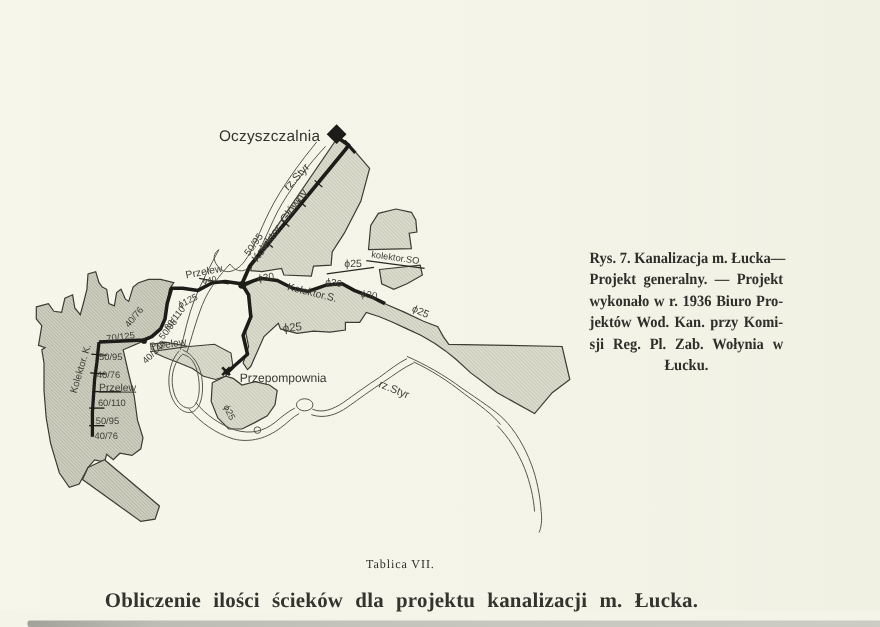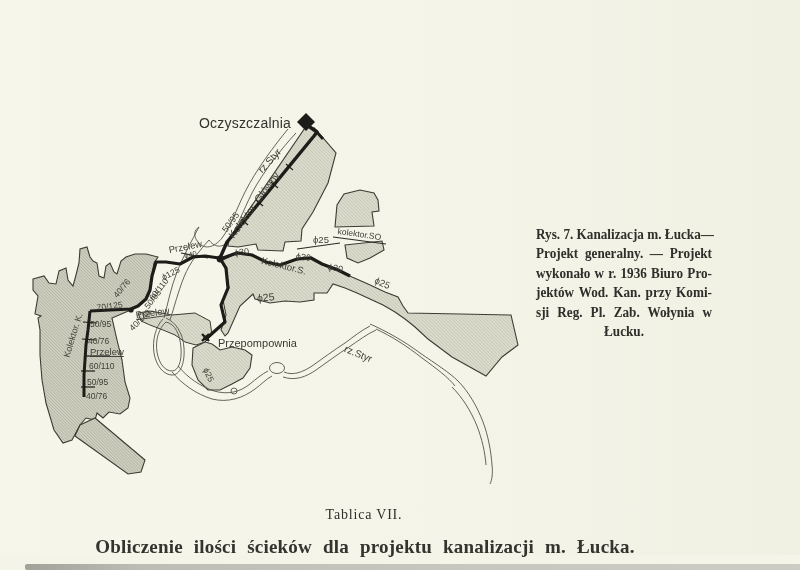--- a/index.html
+++ b/index.html
@@ -175,18 +175,18 @@
 </g>
 </svg>
 
 <div class="cap" style="left:536px;top:227px;">Rys. 7. Kanalizacja m. Łucka—</div>
 <div class="cap" style="left:536px;top:246.4px;">Projekt generalny. — Projekt</div>
 <div class="cap" style="left:536px;top:265.8px;">wykonało w r. 1936 Biuro Pro-</div>
 <div class="cap" style="left:536px;top:285.2px;">jektów Wod. Kan. przy Komi-</div>
 <div class="cap" style="left:536px;top:304.6px;">sji Reg. Pl. Zab. Wołynia w</div>
 <div class="cap" style="left:536px;top:324px;text-align:center;text-align-last:center;">Łucku.</div>
 
-<div style="position:absolute;left:364px;top:507px;transform:translateX(-50%);font-family:'Liberation Serif',serif;font-size:14px;color:#2f2e2a;letter-spacing:0.8px;text-align:center;">Tablica VII.</div>
+<div style="position:absolute;left:364px;top:507px;transform:translateX(-50%);font-family:'Liberation Serif',serif;font-size:11px;color:#2f2e2a;letter-spacing:0.8px;text-align:center;">Tablica VII.</div>
 
 <div style="position:absolute;left:365px;top:536px;transform:translateX(-50%);font-family:'Liberation Serif',serif;font-size:19px;font-weight:bold;color:#34332e;white-space:nowrap;word-spacing:6.1px;letter-spacing:0.2px;">Obliczenie ilości ścieków dla projektu kanalizacji m. Łucka.</div>
 
 <div style="position:absolute;left:25px;top:564px;width:775px;height:5.5px;background:linear-gradient(90deg,#a2a29a 0%,#bdbdb5 15%,#c7c7c0 55%,#ccccc5 100%);border-radius:2px 0 0 2px;"></div>
 </div>
 
 </body></html>

